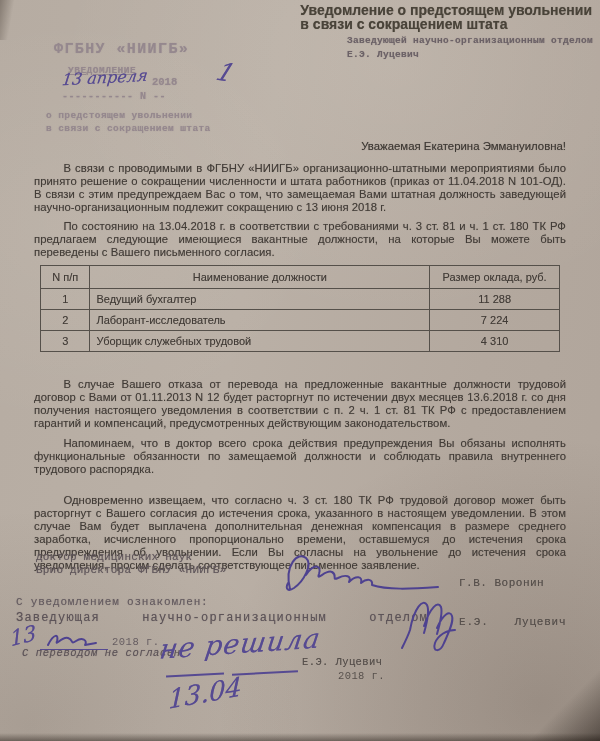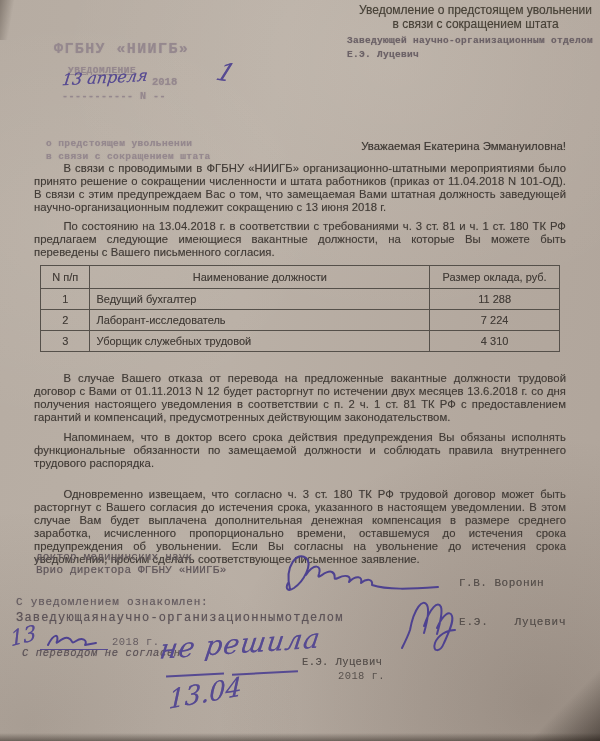--- a/index.html
+++ b/index.html
@@ -16,50 +16,50 @@
   }
   .abs{position:absolute;}
   .mono{font-family:"Liberation Mono",monospace;}
   .faded{color:#95888e;text-shadow:0 0 1px rgba(149,136,142,.75);}
   .hand{
     font-family:"DejaVu Serif",serif;font-style:italic;color:#564a92;
     display:inline-block;transform:skewX(-10deg);
     text-shadow:0 0 .5px rgba(86,74,146,.6);
   }
   
-  .header-right{right:8px;top:4px;text-align:center;font-weight:normal;font-size:12px;line-height:13.5px;color:#494339;text-shadow:0 0 .7px rgba(73,67,57,.55);}
+  .header-right{right:8px;top:4px;font-weight:bold;font-size:14px;line-height:13.5px;color:#494339;text-shadow:0 0 .7px rgba(73,67,57,.55);}
   .addressee{left:347px;top:34px;font-size:9.5px;font-weight:bold;line-height:13.5px;color:#6c6267;letter-spacing:.3px;text-shadow:0 0 .8px rgba(108,98,103,.6);}
   .org-stamp{left:54px;top:41px;font-size:15px;letter-spacing:1.4px;font-weight:bold;}
   .doc-title{left:68px;top:65px;font-size:9.5px;font-weight:bold;letter-spacing:.5px;text-decoration:underline;}
   .date-hand{left:62px;top:68px;font-size:16px;transform:rotate(-3deg) skewX(-10deg);}
   .date-year{left:152px;top:76px;font-size:10.5px;font-weight:bold;}
   .date-num{left:218px;top:58px;font-size:25px;transform:rotate(8deg) skewX(-14deg);}
   .dash-line{left:62px;top:91px;font-size:10px;letter-spacing:.5px;font-weight:bold;}
-  .subject{left:46px;top:109px;font-size:9.5px;font-weight:bold;line-height:13px;letter-spacing:.4px;margin-top:28px;}
+  .subject{left:46px;top:109px;font-size:9.5px;font-weight:bold;line-height:13px;letter-spacing:.4px;}
   
   .flow{position:absolute;left:34px;top:140px;width:532px;}
   .salutation{text-align:right;font-size:11.4px;margin:0 0 10px 0;color:#3e3934;text-shadow:0 0 .7px rgba(62,57,52,.55);}
   .flow p{
     margin:0 0 6px 0;text-align:justify;text-indent:2.6em;
     font-size:11.3px;line-height:13px;letter-spacing:.05px;
     text-shadow:0 0 .7px rgba(66,60,55,.45);
   }
-  .flow p.p3{margin-top:20px;margin-bottom:7px;}
+  .flow p.p3{margin-top:26px;margin-bottom:7px;}
   .flow p.p4{margin-bottom:18px;}
   table.vac{border-collapse:collapse;margin:2px 0 0 6px;width:520px;table-layout:fixed;}
   table.vac th,table.vac td{border:1.2px solid #55504a;font-size:11px;padding:0 6px;text-shadow:0 0 .6px rgba(66,60,55,.45);}
   table.vac th{height:22px;font-weight:normal;text-align:center;}
   table.vac td{height:20px;}
   .col-n{width:48px;} .col-name{width:330px;} .col-sal{width:126px;}
   td.c-n,td.c-sal{text-align:center;}
   
   .sig-titles{left:36px;top:551px;font-size:11px;line-height:13px;color:#60575b;letter-spacing:.2px;text-shadow:0 0 .8px rgba(96,87,91,.6);}
   .name-voronin{left:459px;top:577px;font-size:11px;letter-spacing:.5px;color:#57504c;text-shadow:0 0 .6px rgba(87,80,76,.6);}
   .ack-label{left:16px;top:596px;font-size:11px;letter-spacing:.8px;color:#655c60;text-shadow:0 0 .8px rgba(101,92,96,.6);}
-  .ack-position{left:16px;top:611px;width:412px;display:flex;font-size:12px;letter-spacing:1.2px;color:#5d5458;text-shadow:0 0 .8px rgba(93,84,88,.6);}
+  .ack-position{left:16px;top:611px;width:412px;display:flex;justify-content:space-between;font-size:12px;letter-spacing:1.2px;color:#5d5458;text-shadow:0 0 .8px rgba(93,84,88,.6);}
   .ack-name{left:459px;top:616px;display:flex;gap:26px;font-size:11px;letter-spacing:.8px;color:#57504c;text-shadow:0 0 .6px rgba(87,80,76,.6);text-align:center;}
   .ack-date-row{left:10px;top:624px;width:170px;height:34px;}
   .ack-day{position:absolute;left:0;top:0;font-size:21px;transform:rotate(-14deg) skewX(-10deg);}
   .ack-line{position:absolute;left:30px;top:25px;width:68px;border-bottom:1.6px solid #564a92;}
   .ack-scribble{position:absolute;left:34px;top:4px;}
   .ack-year{position:absolute;left:102px;top:12px;font-size:10.5px;color:#655c60;letter-spacing:.5px;}
   .sig-voronin{left:272px;top:545px;}
   .sig-lucevich{left:396px;top:586px;}
   
   .refusal-label{left:14px;top:647px;font-size:10.5px;font-style:italic;letter-spacing:.6px;color:#5d5458;text-shadow:0 0 .8px rgba(93,84,88,.6);margin-left:8px;}

